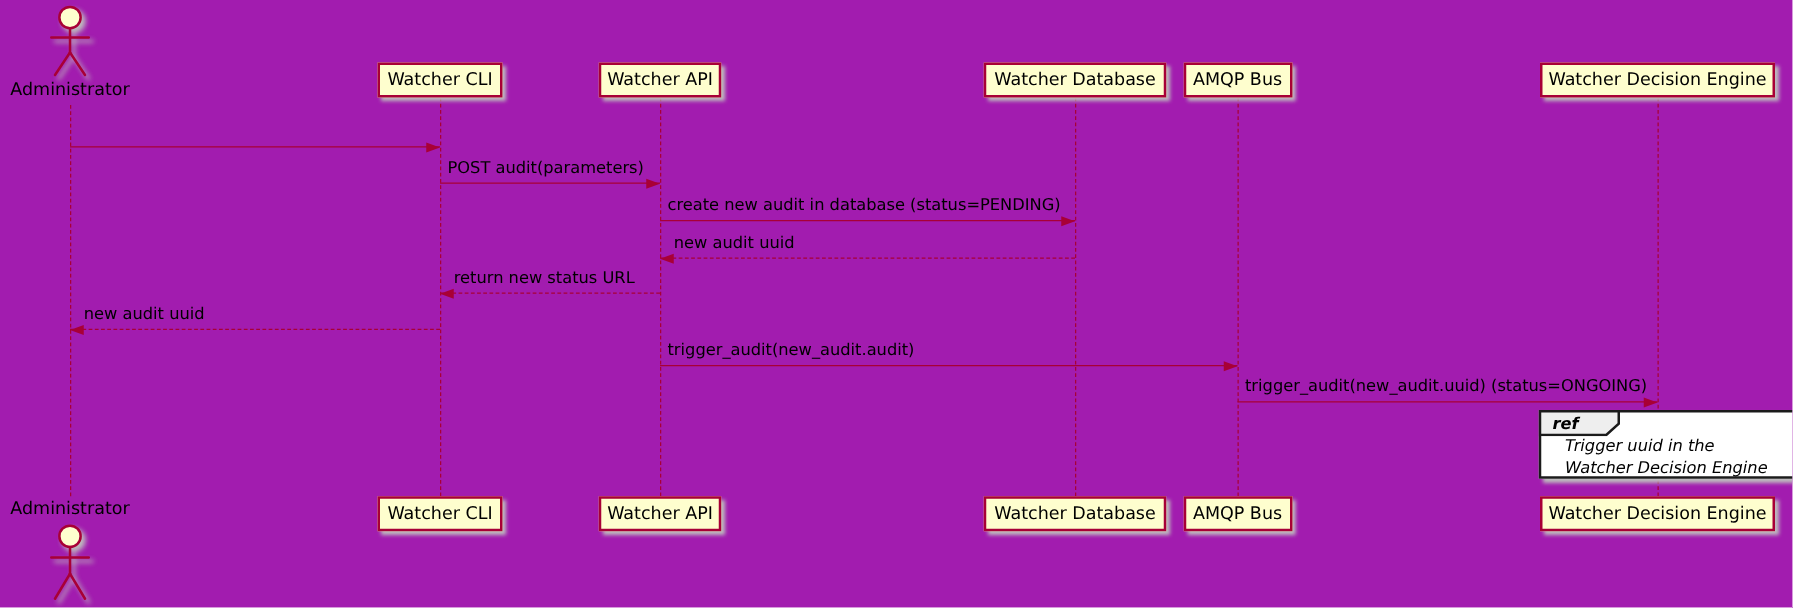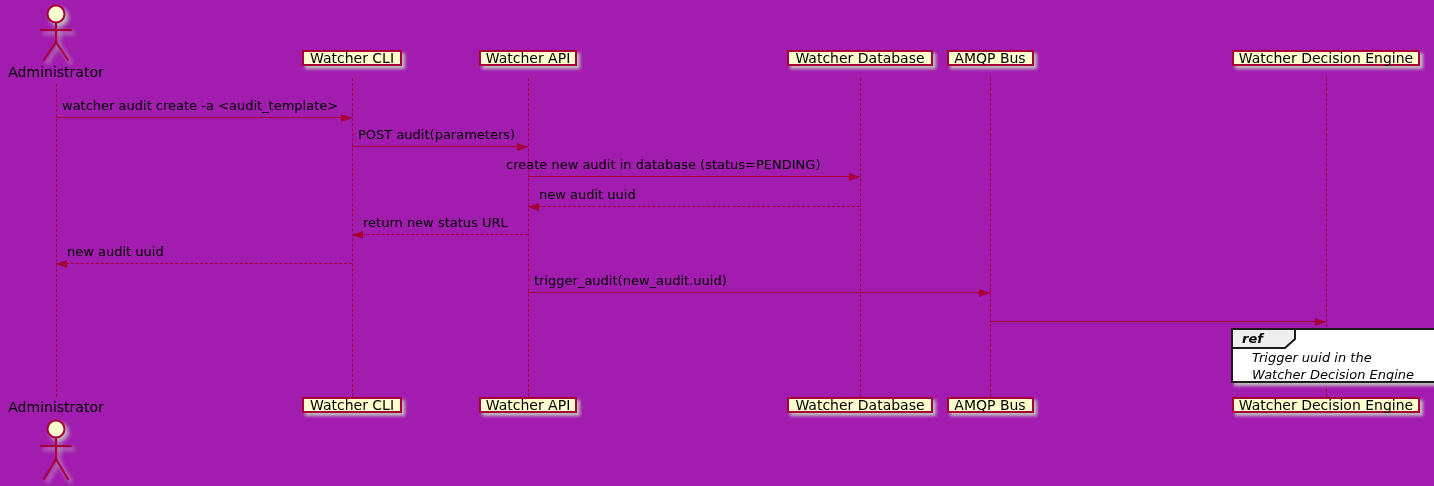--- a/index.html
+++ b/index.html
@@ -10,21 +10,21 @@
     --ref-tab:#EEEEEE;
     --shadow:#bdbdbd;
   }
   html,body{margin:0;padding:0;background:#ffffff;}
   body{font-family:"DejaVu Sans","Liberation Sans",sans-serif;color:var(--ink);}
   #stage{position:relative;width:1434px;height:486px;background:#a21caf;overflow:hidden;}
 
   .lifeline{position:absolute;width:0;border-left:1px dashed var(--accent);}
 
   .pbox{
-    position:absolute;height:16px;box-sizing:border-box;
+    position:absolute;height:28px;box-sizing:border-box;
     background:var(--pfill);border:2px solid var(--accent);
     display:flex;align-items:center;justify-content:center;
     font-size:14px;white-space:nowrap;
     box-shadow:3px 3px 3px var(--shadow);
   }
 
   .msg-label{position:absolute;height:16px;font-size:13px;white-space:nowrap;line-height:16px;}
   .msg-line{position:absolute;height:0;border-top:1.5px solid var(--accent);}
   .msg-line.dashed{border-top:1px dashed var(--accent);}
   .arrow-head{position:absolute;width:0;height:0;border-top:4px solid transparent;border-bottom:4px solid transparent;}
@@ -78,41 +78,41 @@
     <div class="pbox" style="left: 302px; top: 50px; width: 100px;">Watcher CLI</div>
     <div class="pbox" style="left: 302px; top: 397px; width: 100px;">Watcher CLI</div>
     <div class="pbox" style="left: 479px; top: 50px; width: 98px;">Watcher API</div>
     <div class="pbox" style="left: 479px; top: 397px; width: 98px;">Watcher API</div>
     <div class="pbox" style="left: 787px; top: 50px; width: 146px;">Watcher Database</div>
     <div class="pbox" style="left: 787px; top: 397px; width: 146px;">Watcher Database</div>
     <div class="pbox" style="left: 946.5px; top: 50px; width: 87px;">AMQP Bus</div>
     <div class="pbox" style="left: 946.5px; top: 397px; width: 87px;">AMQP Bus</div>
     <div class="pbox" style="left: 1232px; top: 50px; width: 188px;">Watcher Decision Engine</div>
     <div class="pbox" style="left: 1232px; top: 397px; width: 188px;">Watcher Decision Engine</div>
-    <div class="msg-label" style="left: 62px; top: 98px;">watcher audit create -a &lt;audit_template&gt;</div>
     <div class="msg-line" style="left: 56px; top: 117px; width: 296px;"></div>
     <div class="arrow-head head-right" style="left: 341px; top: 113.5px;"></div>
     <div class="msg-label" style="left: 358px; top: 127px; text-align: right;">POST audit(parameters)</div>
     <div class="msg-line" style="left: 352px; top: 146px; width: 176px;"></div>
     <div class="arrow-head head-right" style="left: 517px; top: 142.5px;"></div>
-    <div class="msg-label" style="left: 506px; top: 157px;">create new audit in database (status=PENDING)</div>
+    <div class="msg-label" style="left: 534px; top: 157px;">create new audit in database (status=PENDING)</div>
     <div class="msg-line" style="left: 528px; top: 176px; width: 332px;"></div>
     <div class="arrow-head head-right" style="left: 849px; top: 172.5px;"></div>
     <div class="msg-label" style="left: 539px; top: 187px;">new audit uuid</div>
     <div class="msg-line dashed" style="left: 528px; top: 206px; width: 332px;"></div>
     <div class="arrow-head head-left" style="left: 528px; top: 202.5px;"></div>
     <div class="msg-label" style="left: 363px; top: 215px;">return new status URL</div>
     <div class="msg-line dashed" style="left: 352px; top: 234px; width: 176px;"></div>
     <div class="arrow-head head-left" style="left: 352px; top: 230.5px;"></div>
     <div class="msg-label" style="left: 67px; top: 244px;">new audit uuid</div>
     <div class="msg-line dashed" style="left: 56px; top: 263px; width: 296px;"></div>
     <div class="arrow-head head-left" style="left: 56px; top: 259.5px;"></div>
-    <div class="msg-label" style="left: 534px; top: 273px;">trigger_audit(new_audit.uuid)</div>
+    <div class="msg-label" style="left: 534px; top: 273px;">trigger_audit(new_audit.audit)</div>
     <div class="msg-line" style="left: 528px; top: 292px; width: 462px;"></div>
     <div class="arrow-head head-right" style="left: 979px; top: 288.5px;"></div>
+    <div class="msg-label" style="left: 996px; top: 302px;">trigger_audit(new_audit.uuid) (status=ONGOING)</div>
     <div class="msg-line" style="left: 990px; top: 321px; width: 336px;"></div>
     <div class="arrow-head head-right" style="left: 1315px; top: 317.5px;"></div>
     <div class="ref-box" id="refBox" style="left: 1231px; top: 328px; width: 217px; height: 55px; font-style: italic;">
     <svg class="ref-tab" width="66" height="21" viewBox="0 0 66 21">
       <polygon points="1,1 64,1 64,11 54,20 1,20"></polygon>
       <text x="11" y="15">ref</text>
     </svg>
     <div class="ref-text" style="top:20px">Trigger uuid in the</div>
     <div class="ref-text" style="top:37px">Watcher Decision Engine</div>
   </div>

